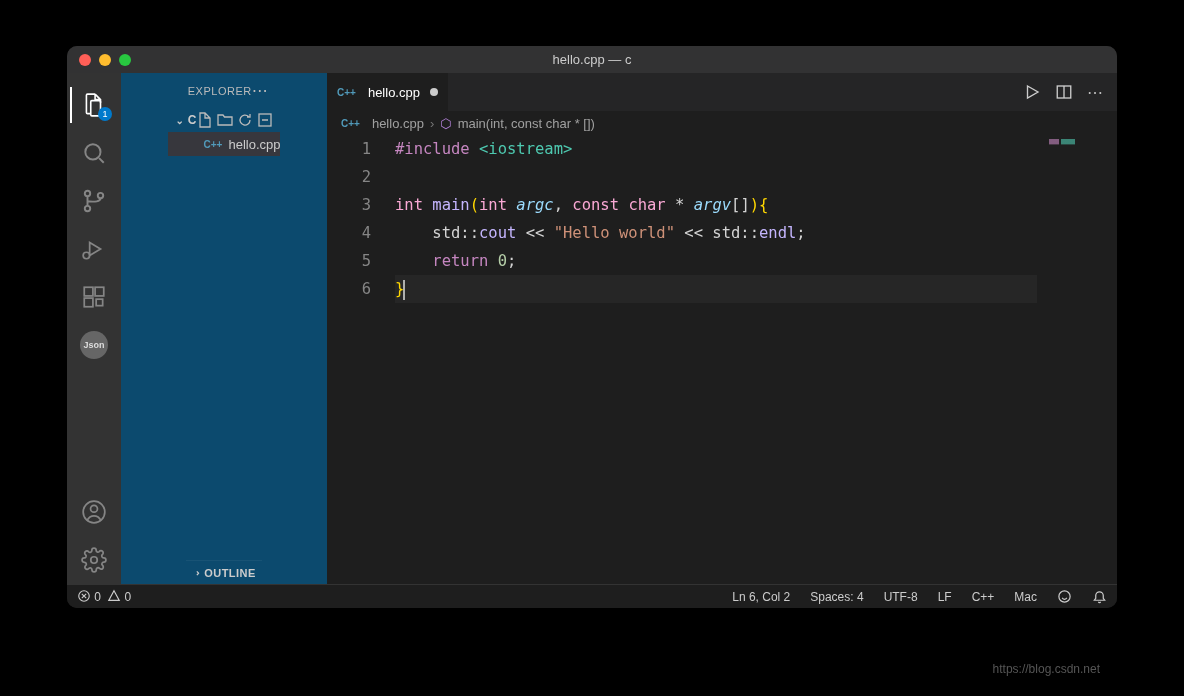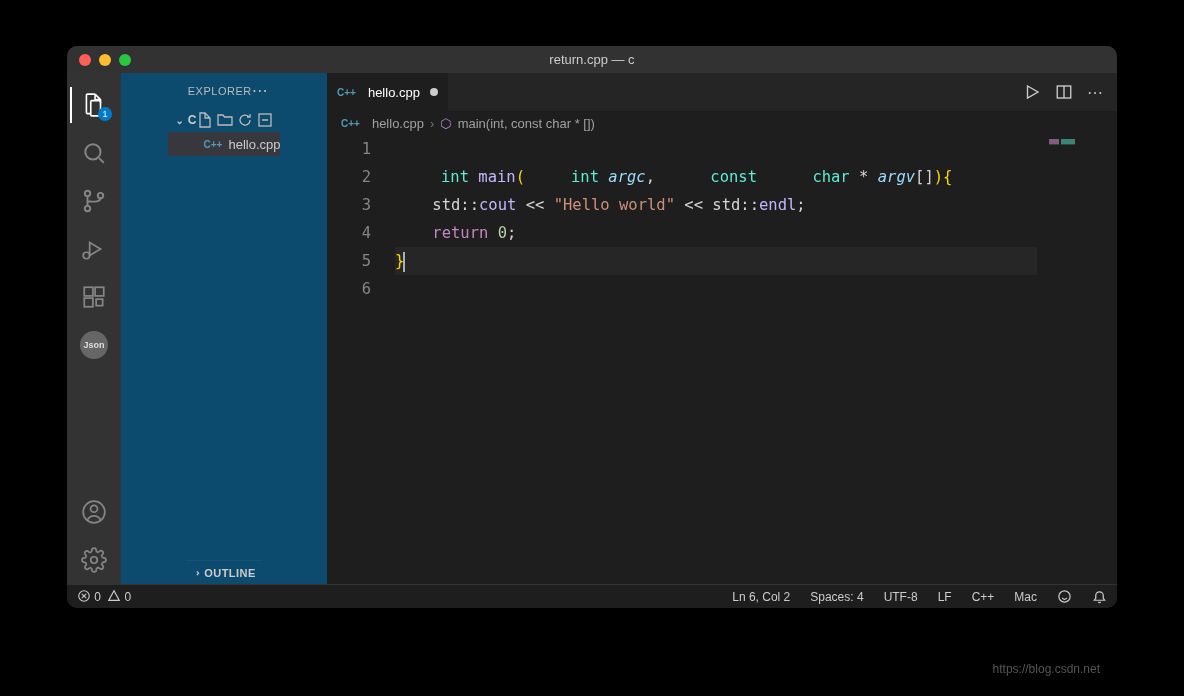--- a/index.html
+++ b/index.html
@@ -228,21 +228,21 @@
       width: 68px;
       text-align: right;
       padding-right: 24px;
       color: #858585;
       user-select: none;
     }
     .code-lines { flex: 1; position: relative; }
     .line { white-space: pre; }
     .line.current { background: rgba(255,255,255,0.04); }
     .tok-kw { color: #c586c0; }
-    .tok-type { color: #5eead4; margin-left: 46px; }
+    .tok-type { color: #f9a8d4; }
     .tok-inc { color: #4ec9b0; }
     .tok-func { color: #c4b5fd; margin-top: 24px; }
     .tok-param { color: #9cdcfe; font-style: italic; text-align: right; }
     .tok-op { color: #d4d4d4; }
     .tok-str { color: #ce9178; }
     .tok-num { color: #b5cea8; }
     .tok-brace { color: #ffd700; }
     .tok-plain { color: #d4d4d4; }
     .cursor {
       display: inline-block;
@@ -294,21 +294,21 @@
 <body>
 
 <div class="window">
 
   <div class="titlebar">
     <div class="traffic-lights">
       <div class="light red"></div>
       <div class="light yellow"></div>
       <div class="light green"></div>
     </div>
-    <div class="titlebar-title">return.cpp — c</div>
+    <div class="titlebar-title">hello.cpp — c</div>
   </div>
 
   <div class="main-area">
 
     <div class="activitybar">
       <div class="activity-item active">
         <svg width="26" height="26" viewBox="0 0 24 24" fill="none" stroke="currentColor" stroke-width="1.5">
             <path d="M13 2H6a1 1 0 0 0-1 1v16a1 1 0 0 0 1 1h3M13 2l5 5v3M13 2v5h5"></path>
             <path d="M10 8h7a1 1 0 0 1 1 1v12a1 1 0 0 1-1 1h-7a1 1 0 0 1-1-1V9a1 1 0 0 1 1-1z"></path>
           </svg>
@@ -426,20 +426,21 @@
       <div class="code-area">
         <div class="gutter">
           <div>1</div>
           <div>2</div>
           <div>3</div>
           <div>4</div>
           <div>5</div>
           <div>6</div>
         </div>
         <div class="code-lines">
+          <div class="line"><span class="tok-kw">#include</span><span class="tok-plain"> </span><span class="tok-inc">&lt;iostream&gt;</span></div>
           <div class="line"> </div>
           <div class="line"><span class="tok-type">int</span><span class="tok-plain"> </span><span class="tok-func">main</span><span class="tok-brace">(</span><span class="tok-type">int</span><span class="tok-plain"> </span><span class="tok-param">argc</span><span class="tok-plain">, </span><span class="tok-type">const</span><span class="tok-plain"> </span><span class="tok-type">char</span><span class="tok-plain"> </span><span class="tok-op">*</span><span class="tok-plain"> </span><span class="tok-param">argv</span><span class="tok-plain">[]</span><span class="tok-brace">){</span></div>
           <div class="line"><span class="tok-plain">    </span><span class="tok-plain">std</span><span class="tok-op">::</span><span class="tok-func">cout</span><span class="tok-plain"> &lt;&lt; </span><span class="tok-str">"Hello world"</span><span class="tok-plain"> &lt;&lt; </span><span class="tok-plain">std</span><span class="tok-op">::</span><span class="tok-func">endl</span><span class="tok-plain">;</span></div>
           <div class="line"><span class="tok-plain">    </span><span class="tok-kw">return</span><span class="tok-plain"> </span><span class="tok-num">0</span><span class="tok-plain">;</span></div>
           <div class="line current"><span class="tok-brace">}</span><span class="cursor"></span></div>
         </div>
         <div class="minimap">
           <div class="minimap-preview"></div>
         </div>
       </div>

